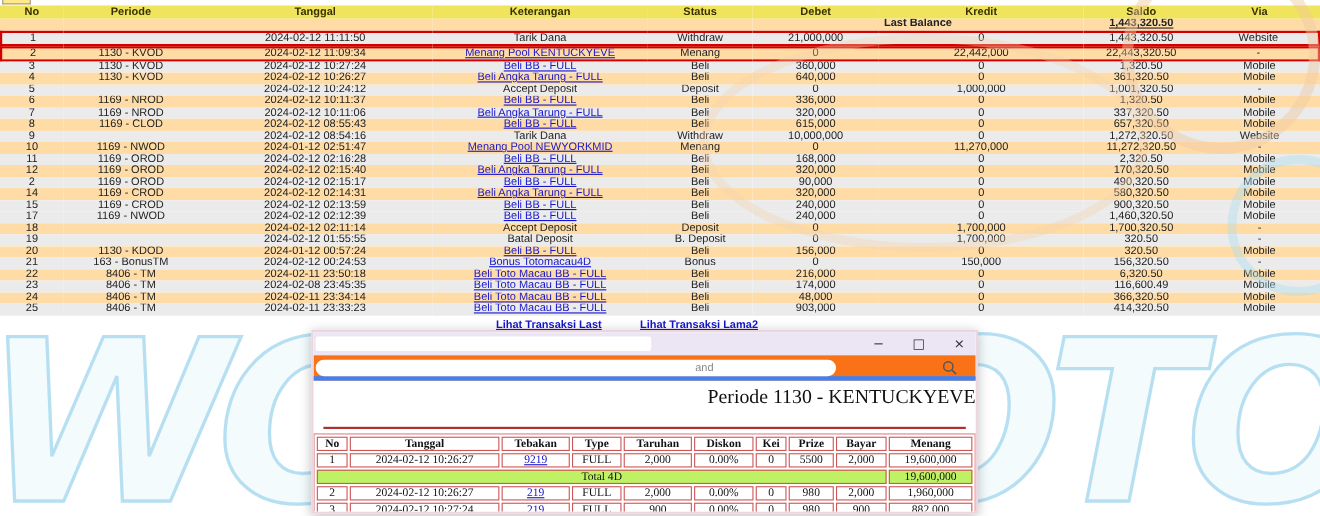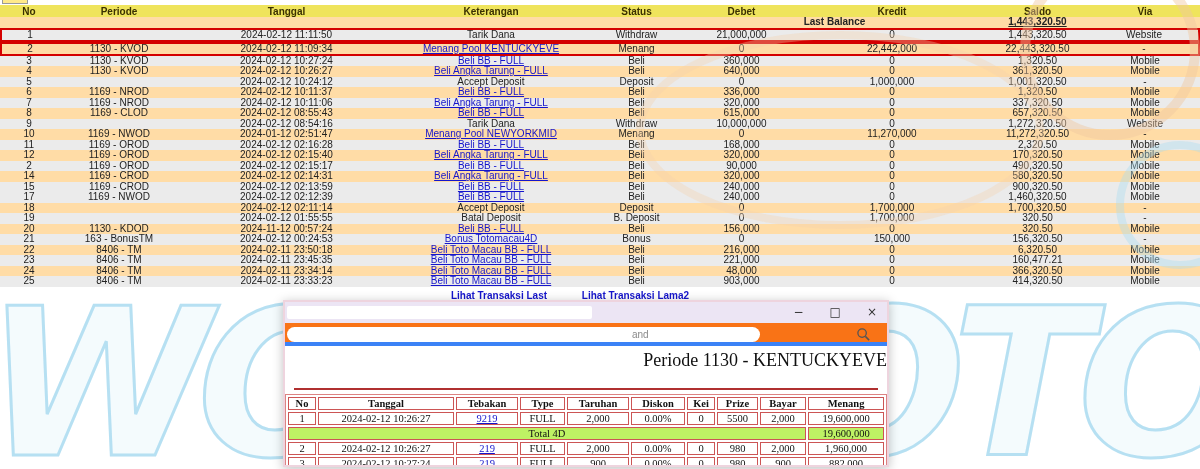--- a/index.html
+++ b/index.html
@@ -295,21 +295,21 @@
         <td>Batal Deposit</td>
         <td class="st">B. Deposit</td>
         <td>0</td>
         <td class="bv">1,700,000</td>
         <td class="bv">320.50</td>
         <td>-</td>
       </tr>
       <tr class="p">
         <td>20</td>
         <td>1130 - KDOD</td>
-        <td>2024-11-12 00:57:24</td>
+        <td>2024-01-12 00:57:24</td>
         <td><a class="klink" href="#">Beli BB - FULL</a></td>
         <td class="st">Beli</td>
         <td>156,000</td>
         <td class="bv">0</td>
         <td class="bv">320.50</td>
         <td>Mobile</td>
       </tr>
       <tr class="g">
         <td>21</td>
         <td>163 - BonusTM</td>
@@ -328,26 +328,26 @@
         <td><a class="klink" href="#">Beli Toto Macau BB - FULL</a></td>
         <td class="st">Beli</td>
         <td>216,000</td>
         <td class="bv">0</td>
         <td class="bv">6,320.50</td>
         <td>Mobile</td>
       </tr>
       <tr class="g">
         <td>23</td>
         <td>8406 - TM</td>
-        <td>2024-02-11 23:45:35</td>
+        <td>2024-02-08 23:45:35</td>
         <td><a class="klink" href="#">Beli Toto Macau BB - FULL</a></td>
         <td class="st">Beli</td>
-        <td>221,000</td>
-        <td class="bv">0</td>
-        <td class="bv">160,477.21</td>
+        <td>174,000</td>
+        <td class="bv">0</td>
+        <td class="bv">116,600.49</td>
         <td>Mobile</td>
       </tr>
       <tr class="p">
         <td>24</td>
         <td>8406 - TM</td>
         <td>2024-02-11 23:34:14</td>
         <td><a class="klink" href="#">Beli Toto Macau BB - FULL</a></td>
         <td class="st">Beli</td>
         <td>48,000</td>
         <td class="bv">0</td>

